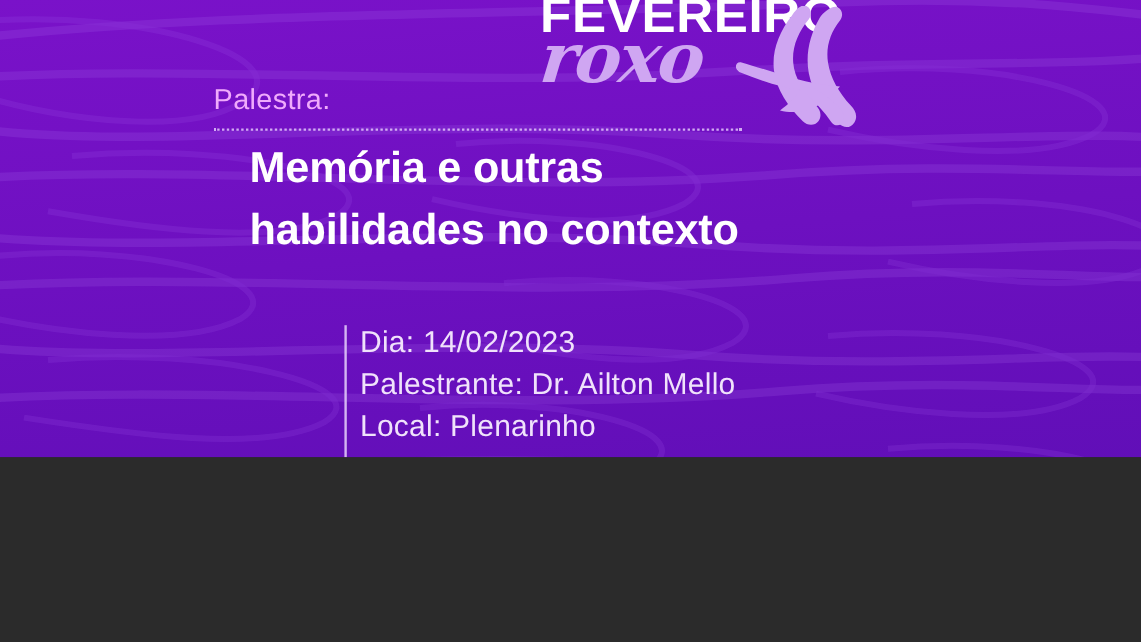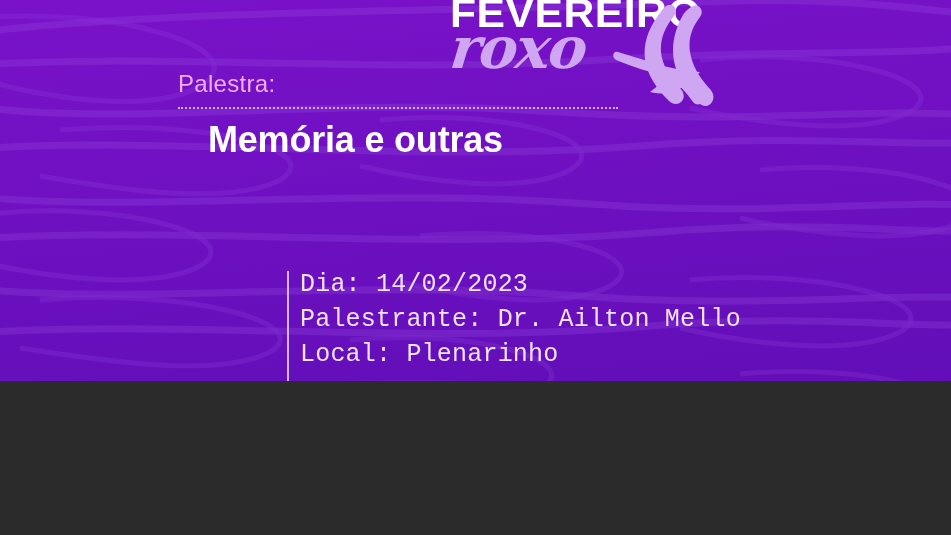--- a/index.html
+++ b/index.html
@@ -139,21 +139,21 @@
     height: 134px;
     background: #e0c6f8;
     opacity: 0.9;
   }
   .details {
     position: absolute;
     left: 300px;
     top: 268px;
     width: 420px;
     color: #f0e2fb;
-    font-family: Liberation Mono, monospace;
+    font-family: Liberation Sans, sans-serif;
     font-size: 25px;
     line-height: 1.39;
     letter-spacing: 0.2px;
   }
   .details-line { display: block; white-space: nowrap; }
   .details-sub {
     position: absolute;
     left: 300px;
     top: 402px;
     width: 332px;
@@ -218,20 +218,21 @@
                  C77,76 70,71 63,67 Z"></path>
       </g>
     </svg>
   </div>
 
   <div class="palestra-label">Palestra:</div>
   <div class="dotted-rule"></div>
 
   <div class="title">
     <span class="title-line">Memória e outras</span>
+    <span class="title-line">habilidades no contexto</span>
   </div>
 
   <div class="details-rule"></div>
   <div class="details">
     <span class="details-line">Dia: 14/02/2023</span>
     <span class="details-line">Palestrante: Dr. Ailton Mello</span>
     <span class="details-line">Local: Plenarinho</span>
   </div>
 
   <div class="footer-band">

